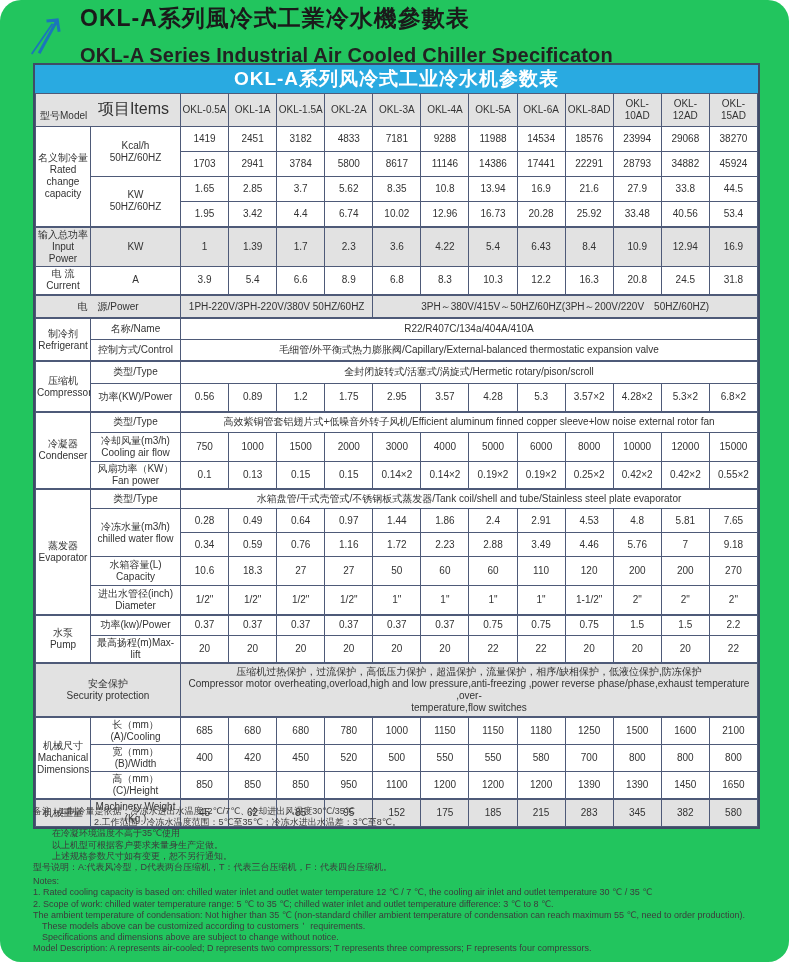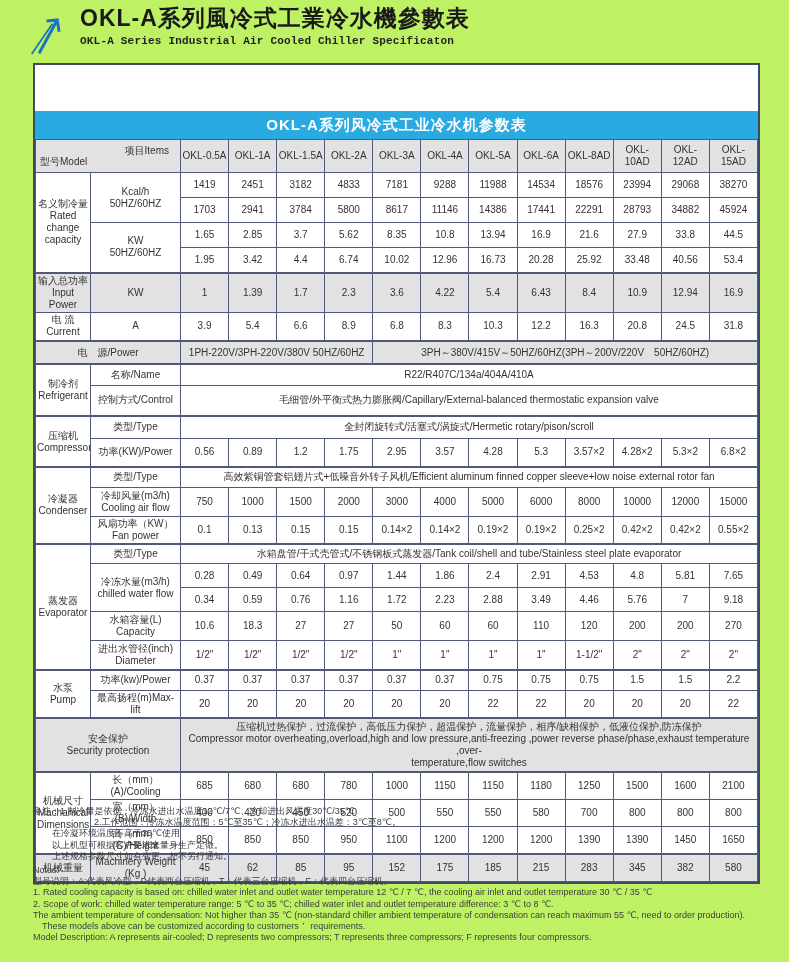--- a/index.html
+++ b/index.html
@@ -10,37 +10,37 @@
     --logo-blue:#1b75bc;
     --ink:#333;
   }
   *{box-sizing:border-box;margin:0;padding:0;}
   html,body{background:#fff;}
   body{
     width:789px;height:962px;overflow:hidden;
     font-family:"Liberation Sans","DejaVu Sans",sans-serif;
     color:var(--ink);
   }
-  .page{position:relative;width:789px;height:962px;background:#bef264;}
+  .page{position:relative;width:789px;height:962px;background:#22c55e;border-radius:21px;}
   
   .doc-header{position:absolute;left:28px;top:4px;display:flex;align-items:flex-start;}
   .logo{width:40px;height:52px;margin-top:4px;flex:0 0 auto;}
   .logo svg{width:100%;height:100%;}
   .titles{margin-left:12px;}
   .title-zh{font-size:23px;font-weight:bold;color:#1a1a1a;letter-spacing:1px;line-height:1.25;}
-  .title-en{font-size:11px;font-weight:bold;color:#222;letter-spacing:.2px;line-height:1.2;margin-top:2px;font-family:Liberation Mono, monospace;}
+  .title-en{font-size:20px;font-weight:bold;color:#222;letter-spacing:.2px;line-height:1.2;margin-top:10px;}
   
   .table-wrap{
     position:absolute;left:33px;top:63px;width:727px;
     border:2px solid var(--line-dark);background:#fff;
   }
   .caption{
     height:28px;background:var(--blue);color:#fff;
-    font-size:15px;font-weight:bold;letter-spacing:1px;
-    display:flex;align-items:center;justify-content:center;margin-top:46px;
+    font-size:19px;font-weight:bold;letter-spacing:1px;
+    display:flex;align-items:center;justify-content:center;
   }
   table.spec{width:100%;border-collapse:collapse;table-layout:fixed;}
   table.spec td{
     border:1px solid var(--line);
     font-size:10px;line-height:1.2;text-align:center;vertical-align:middle;
     white-space:pre-line;padding:1px 1px;color:var(--ink);overflow:hidden;
   }
   tr.grey td{background:var(--grey);}
   tr.thick td{border-top:2px solid var(--line);}
   td.cat{font-size:10px;}
@@ -50,21 +50,21 @@
   td.hdr{font-size:9.5px;}
   td.left{text-align:left;padding:2px 7px;}
   td.corner{
     position:relative;
     background-image:linear-gradient(to bottom right,
       transparent calc(50% - 1px), var(--line) calc(50% - 1px),
       var(--line) calc(50% + 0.2px), transparent calc(50% + 0.2px));
   }
   tr.grey td.corner{background-color:var(--grey);}
   .c-model{position:absolute;left:4px;bottom:4px;font-size:10px;}
-  .c-items{position:absolute;right:11px;top:5px;font-size:10px;}
+  .c-items{position:absolute;right:11px;top:5px;font-size:16px;}
   
   .notes{position:absolute;left:33px;top:806px;width:740px;color:#3c3c3c;}
   .note-line{font-size:9px;line-height:11.2px;white-space:nowrap;}
   .note-line.ind-1{padding-left:9px;}
   .note-line.ind-2{padding-left:16px;margin-left:45px;}
   .note-line.ind-3{padding-left:19px;}
   .note-line.gap{margin-top:3px;}
 </style>
 </head>
 <body>
@@ -221,21 +221,21 @@
             <td class="item" colspan="2">电　源/Power</td>
             <td class="merge" colspan="4">1PH-220V/3PH-220V/380V 50HZ/60HZ</td>
             <td class="merge" colspan="8">3PH～380V/415V～50HZ/60HZ(3PH～200V/220V　50HZ/60HZ)</td>
           </tr>
           <tr class="thick" style="height: 21px;">
             <td class="cat" rowspan="2">制冷剂
 Refrigerant</td>
             <td class="item">名称/Name</td>
             <td class="merge" colspan="12">R22/R407C/134a/404A/410A</td>
           </tr>
-          <tr style="height: 31px;">
+          <tr style="height: 22px;">
             <td class="item">控制方式/Control</td>
             <td class="merge" colspan="12">毛细管/外平衡式热力膨胀阀/Capillary/External-balanced thermostatic expansion valve</td>
           </tr>
           <tr class="thick" style="height: 22px;">
             <td class="cat" rowspan="2">压缩机
 Compressor</td>
             <td class="item">类型/Type</td>
             <td class="merge" colspan="12">全封闭旋转式/活塞式/涡旋式/Hermetic rotary/pison/scroll</td>
           </tr>
           <tr style="height: 29px;">
@@ -466,22 +466,23 @@
         </tbody>
     </table>
   </div>
 
   <div class="notes">
       <div class="note-line ind-0">备注：1.制冷量是依据：冷冻水进出水温度12℃/7℃、冷却进出风温度30℃/35℃</div>
       <div class="note-line ind-2">2.工作范围：冷冻水温度范围：5℃至35℃；冷冻水进出水温差：3℃至8℃。</div>
       <div class="note-line ind-3">在冷凝环境温度不高于35℃使用</div>
       <div class="note-line ind-3">以上机型可根据客户要求来量身生产定做。</div>
       <div class="note-line ind-3">上述规格参数尺寸如有变更，恕不另行通知。</div>
+      <div class="note-line ind-0">型号说明：A:代表风冷型，D代表两台压缩机，T：代表三台压缩机，F：代表四台压缩机。</div>
       <div class="note-line ind-0 gap">Notes:</div>
-      <div class="note-line ind-0">型号说明：A:代表风冷型，D代表两台压缩机，T：代表三台压缩机，F：代表四台压缩机。</div>
       <div class="note-line ind-0">1. Rated cooling capacity is based on: chilled water inlet and outlet water temperature 12 ℃ / 7 ℃, the cooling air inlet and outlet temperature 30 ℃ / 35 ℃</div>
       <div class="note-line ind-0">2. Scope of work: chilled water temperature range: 5 ℃ to 35 ℃; chilled water inlet and outlet temperature difference: 3 ℃ to 8 ℃.</div>
       <div class="note-line ind-0">The ambient temperature of condensation: Not higher than 35 ℃ (non-standard chiller ambient temperature of condensation can reach maximum 55 ℃, need to order production).</div>
       <div class="note-line ind-1">These models above can be customized according to customers＇ requirements.</div>
+      <div class="note-line ind-1">Specifications and dimensions above are subject to change without notice.</div>
       <div class="note-line ind-0">Model Description: A represents air-cooled; D represents two compressors; T represents three compressors; F represents four compressors.</div>
     </div>
 
 </div>
 
 </body></html>

